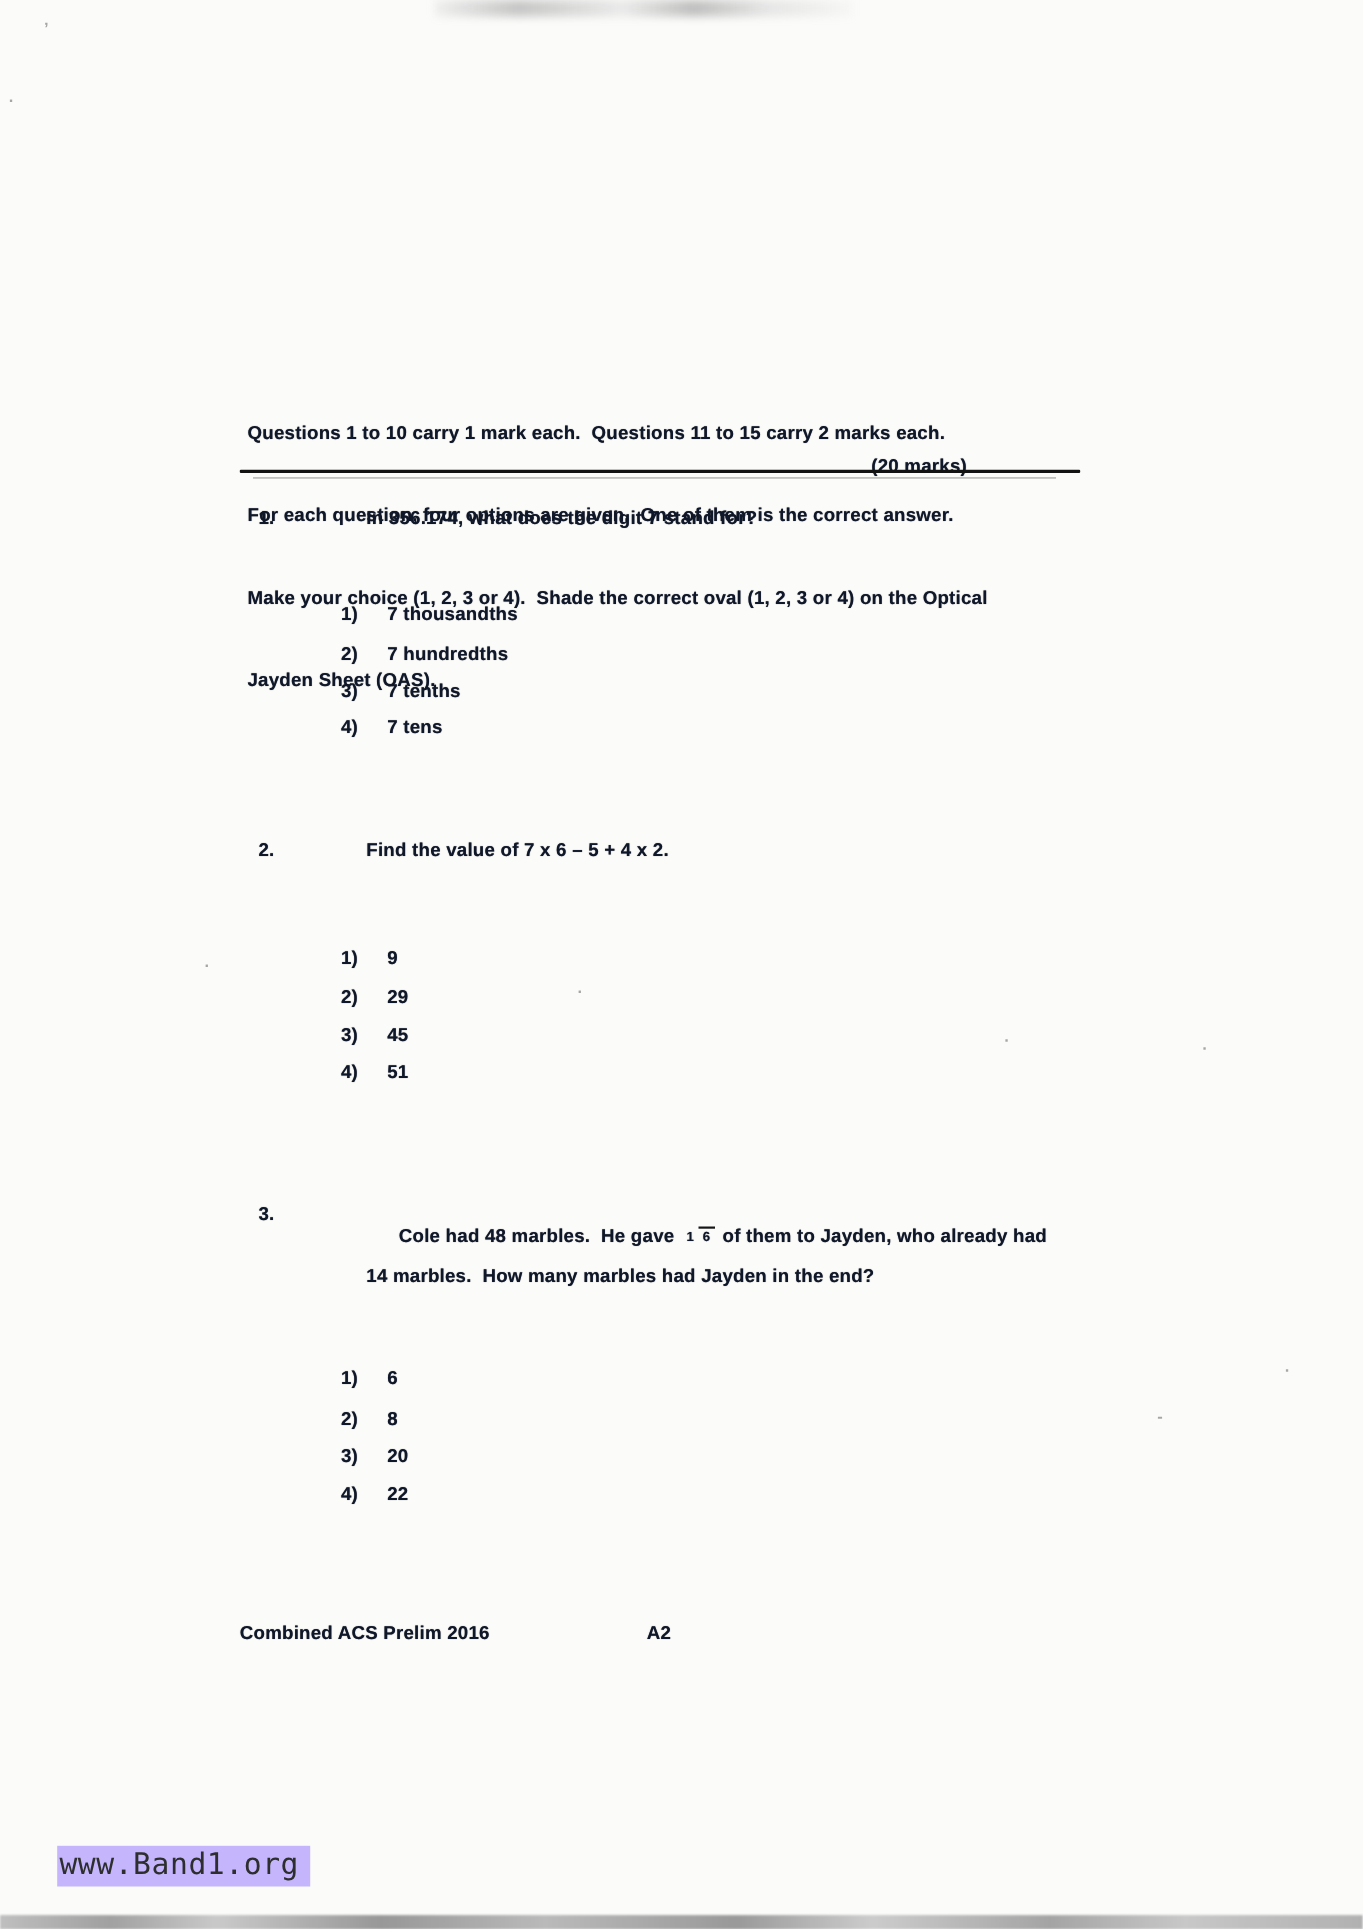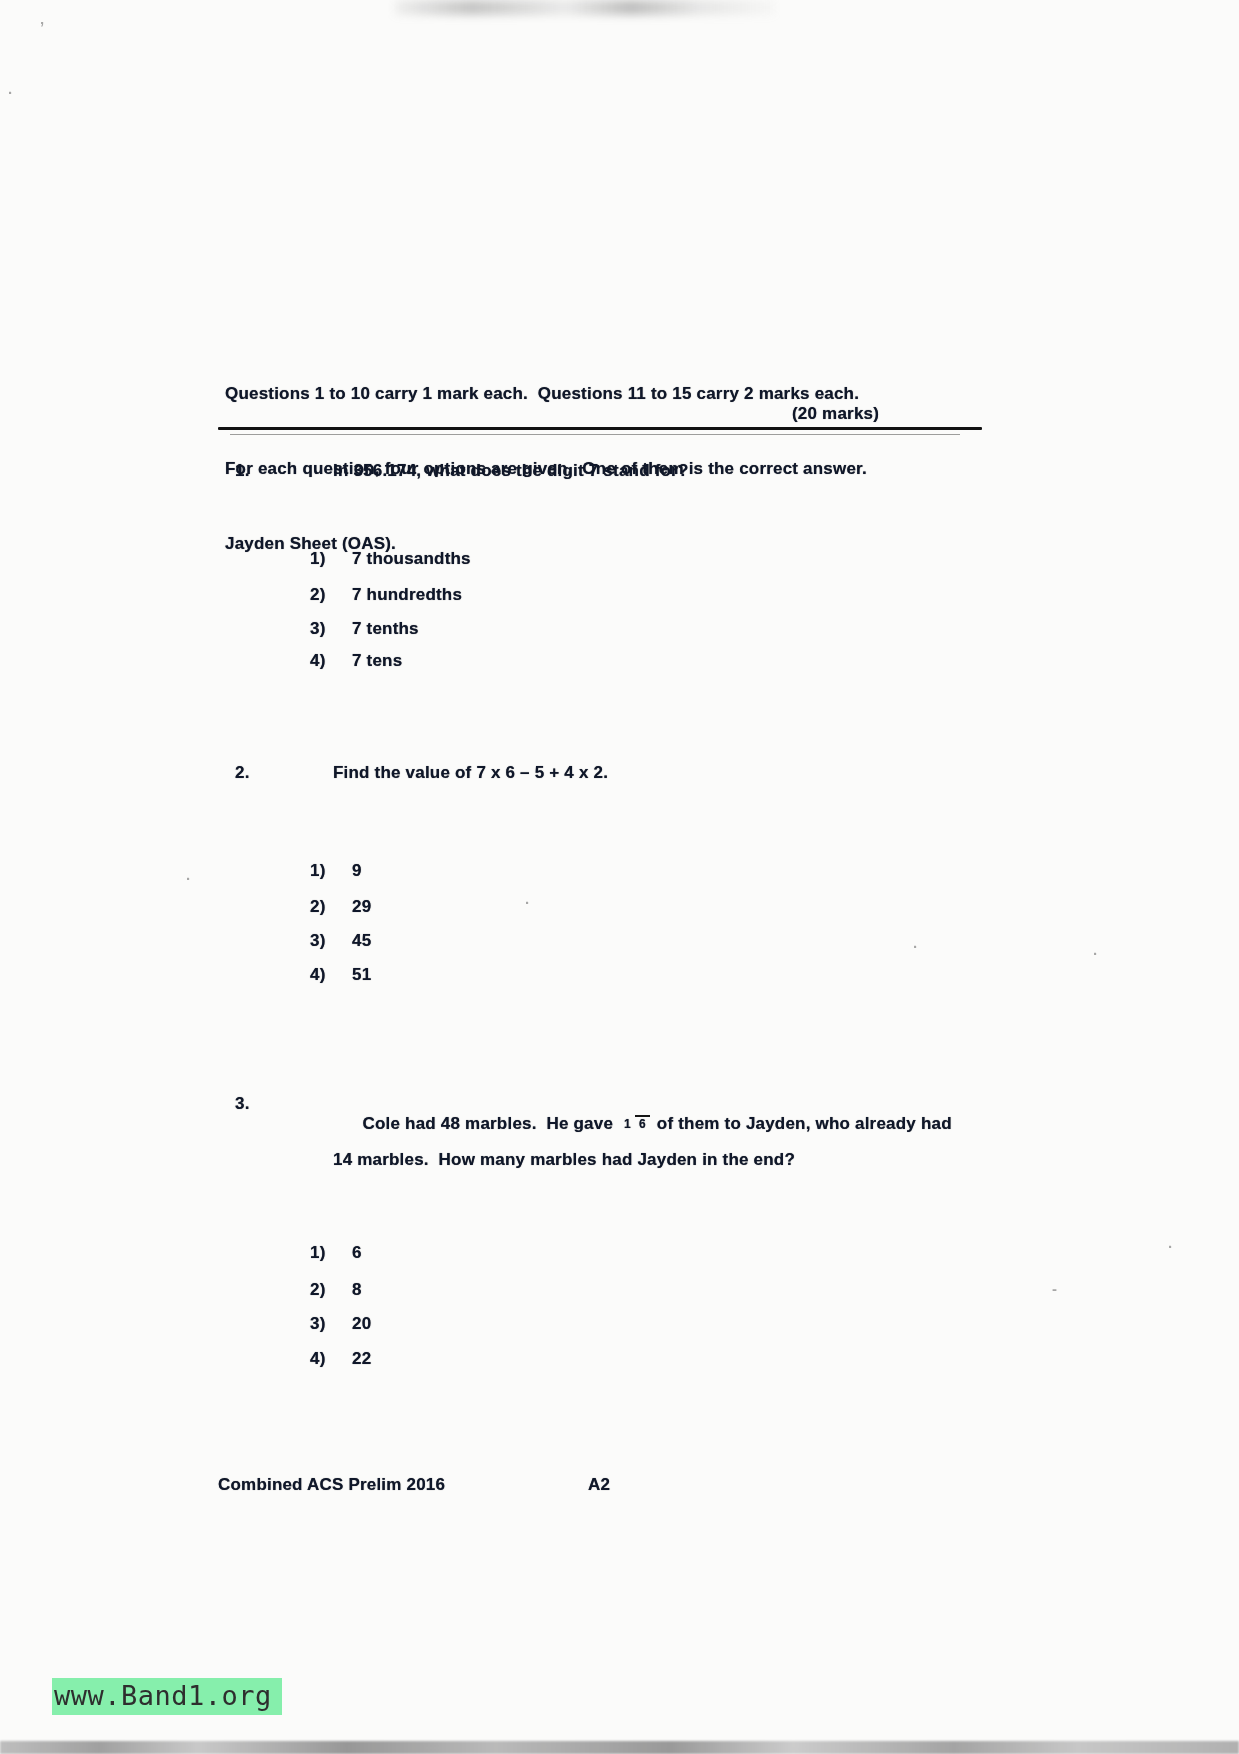--- a/index.html
+++ b/index.html
@@ -24,21 +24,21 @@
   .opt .onum{width:42px;font-weight:700;}
   .frac{
     display:inline-block;vertical-align:middle;text-align:left;
     font-size:12px;line-height:1.15;margin:0 7px;font-weight:700;
   }
   .frac .den{border-top:2px solid #161616;padding:0 4px;}
   .frac .num{padding:0 4px;}
   #watermark{
     position:absolute;left:52px;top:1678px;
     font-family:"DejaVu Sans Mono",monospace;font-size:27px;
-    color:#2e2e2e;letter-spacing:.5px;background:#86efac;padding:2px 10px 4px 2px;
+    color:#2e2e2e;letter-spacing:.5px;background:#c4b5fd;padding:2px 10px 4px 2px;
   }
   .smudge-top{
     position:absolute;left:395px;top:0;width:380px;height:15px;
     background:linear-gradient(90deg,rgba(140,140,140,.10),rgba(110,110,110,.38) 20%,rgba(160,160,160,.18) 45%,rgba(100,100,100,.40) 62%,rgba(150,150,150,.20) 80%,rgba(170,170,170,.05));
     filter:blur(4px);
   }
   .band-bottom{
     position:absolute;left:0;bottom:0;width:1239px;height:13px;
     background:linear-gradient(90deg,#b8b8b8 0%,#979797 8%,#c4c4c4 16%,#8d8d8d 28%,#b3b3b3 40%,#8f8f8f 54%,#c7c7c7 64%,#9b9b9b 77%,#c2c2c2 87%,#a9a9a9 100%);
     filter:blur(1px);opacity:.9;
@@ -56,23 +56,24 @@
 <span class="speck" style="left:913px;top:938px;">·</span>
 <span class="speck" style="left:1093px;top:945px;">·</span>
 <span class="speck" style="left:1168px;top:1238px;">·</span>
 <span class="speck" style="left:1052px;top:1280px;">-</span>
 
 <div class="scan">
 
   <div id="instr" class="txt" style="left:225px;top:331px;width:766px;">
     <div class="instr-line">Questions 1 to 10 carry 1 mark each.  Questions 11 to 15 carry 2 marks each.</div>
     <div class="instr-line">For each question, four options are given.  One of them is the correct answer.</div>
+    <div class="instr-line">Make your choice (1, 2, 3 or 4).  Shade the correct oval (1, 2, 3 or 4) on the Optical</div>
     <div class="instr-line">Jayden Sheet (OAS).</div>
   </div>
-  <span class="txt" style="left:792px;top:404px;">(20 marks)</span>
+  <span class="txt" style="left:792px;top:414px;">(20 marks)</span>
   <div class="rule-main"></div>
   <div class="rule-ghost"></div>
 
   <div>
     <span class="txt qnum" style="top:461px;">1.</span>
     <span class="txt qtext" style="top:461px;">In 356.174, what does the digit 7 stand for?</span>
     <div class="opt txt" style="top:549px;">
       <span class="onum">1)</span>
       <span class="olab">7 thousandths</span>
     </div>

